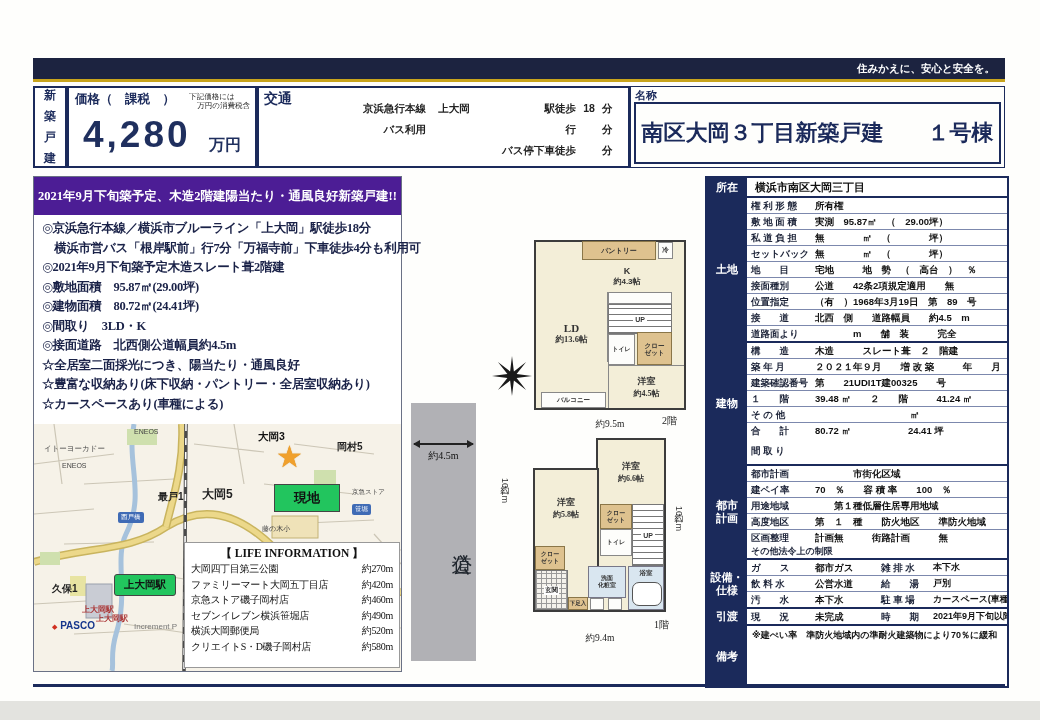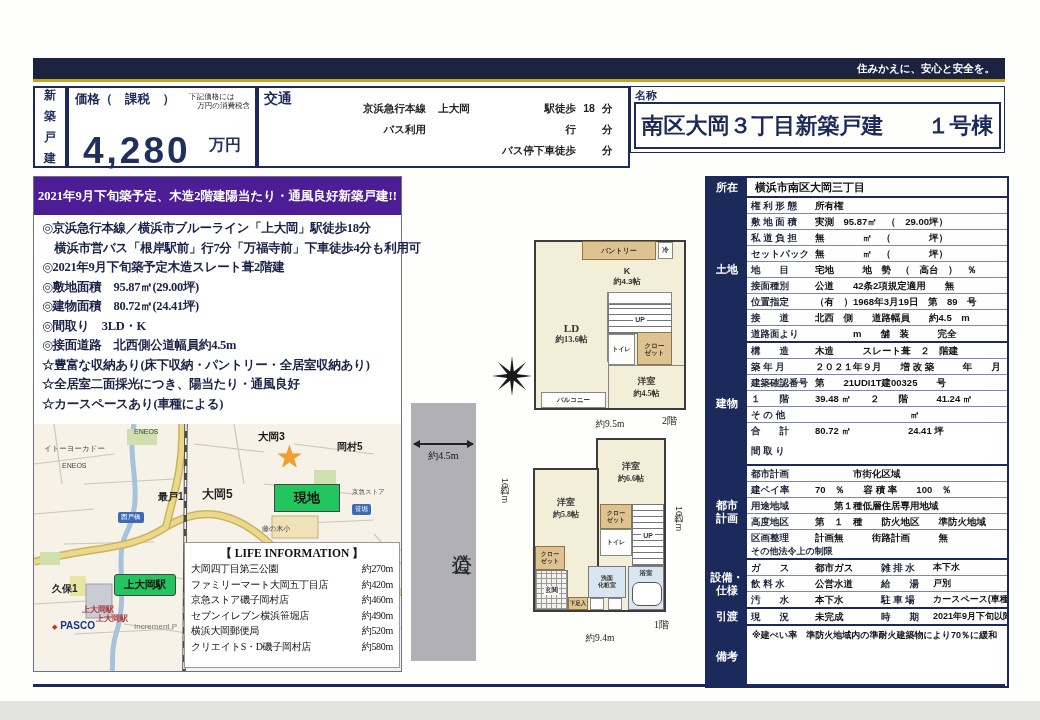--- a/index.html
+++ b/index.html
@@ -11,32 +11,32 @@
   .topbar{left:33px;top:58px;width:972px;height:21px;background:#1c2340;color:#fff;
           font-size:10.5px;font-weight:bold;text-align:right;line-height:21px;padding-right:10px;box-sizing:border-box;}
   .goldline{left:33px;top:79px;width:972px;height:3px;background:#c8a41c;}
   
   .hcell{border:2px solid #1b2a5b;box-sizing:border-box;background:#fff;}
   .typebox{left:33px;top:86px;width:34px;height:82px;display:flex;flex-direction:column;align-items:center;justify-content:center;gap:4px;}
   .typebox span{font-size:12px;font-weight:bold;color:#1b2a5b;}
   .pricebox{left:67px;top:86px;width:190px;height:82px;}
   .price-top{position:absolute;left:6px;top:3px;font-size:12.5px;font-weight:bold;color:#1b2a5b;}
   .price-note{position:absolute;right:5px;top:4px;font-size:7.5px;color:#222;text-align:left;line-height:9px;}
-  .price-big{position:absolute;left:14px;top:26px;font-size:37px;font-weight:bold;color:#1f2f5e;letter-spacing:3px;margin-top:16px;}
+  .price-big{position:absolute;left:14px;top:26px;font-size:37px;font-weight:bold;color:#1f2f5e;letter-spacing:3px;}
   .price-unit{position:absolute;right:14px;bottom:10px;font-size:16px;font-weight:bold;color:#1f2f5e;}
   .kotsubox{left:257px;top:86px;width:373px;height:82px;}
   .kotsu-label{position:absolute;left:5px;top:2px;font-size:14px;font-weight:bold;color:#1b2a5b;}
   .kotsu-rows{position:absolute;right:8px;top:10px;width:330px;}
   .krow{display:flex;justify-content:flex-end;font-size:10.5px;font-weight:bold;color:#222;height:21px;line-height:21px;}
   .kc1{width:118px;text-align:right;}
   .kc2{width:56px;text-align:center;}
   .kc3{width:94px;text-align:right;}
   .kc4{width:26px;text-align:center;}
   .kc5{width:18px;text-align:left;}
-  .namebox{left:630px;top:86px;width:375px;height:67px;border:1px solid #1b2a5b;box-sizing:border-box;}
+  .namebox{left:630px;top:86px;width:375px;height:82px;border:1px solid #1b2a5b;box-sizing:border-box;}
   .name-label{position:absolute;left:4px;top:1px;font-size:11px;font-weight:bold;color:#1b2a5b;}
   .name-inner{position:absolute;left:3px;top:15px;right:3px;bottom:3px;border:2px solid #1b2a5b;
               display:flex;align-items:center;justify-content:center;}
   .name-text{font-size:22px;font-weight:bold;color:#1b2a5b;white-space:nowrap;}
   
   .left-frame{left:33px;top:176px;width:369px;height:496px;border:1px solid #6a7185;box-sizing:border-box;background:#fff;}
   .title-banner{position:absolute;left:0;top:0;width:100%;height:38px;background:#4c1d95;color:#fff;
                 display:flex;align-items:center;justify-content:center;}
   .title-banner span{font-size:12.5px;font-weight:bold;white-space:nowrap;letter-spacing:0;}
   .bullets{position:absolute;left:8px;top:42px;width:355px;}
@@ -172,23 +172,23 @@
         <div class="bullet-line serif">◎2021年9月下旬築予定木造スレート葺2階建</div>
 
         <div class="bullet-line serif">◎敷地面積　95.87㎡(29.00坪)</div>
 
         <div class="bullet-line serif">◎建物面積　80.72㎡(24.41坪)</div>
 
         <div class="bullet-line serif">◎間取り　3LD・K</div>
 
         <div class="bullet-line serif">◎接面道路　北西側公道幅員約4.5m</div>
 
+        <div class="bullet-line serif">☆全居室二面採光につき、陽当たり・通風良好</div>
+
         <div class="bullet-line serif">☆豊富な収納あり(床下収納・パントリー・全居室収納あり)</div>
-
-        <div class="bullet-line serif">☆全居室二面採光につき、陽当たり・通風良好</div>
 
         <div class="bullet-line serif">☆カースペースあり(車種による)</div>
       </div>
   </div>
 
   <div class="abs mapwrap">
     <svg width="367" height="247" viewBox="0 0 367 247">
       <rect x="0" y="0" width="367" height="247" fill="#f6f2e8"></rect>
       <path d="M0,40 L80,30 M20,0 L28,60 M50,60 L140,55 M0,90 L60,85 M30,120 L120,118 M0,180 L70,176 M40,210 L140,205 M160,20 L230,28 M200,0 L210,60 M230,60 L320,70 M250,100 L340,96 M300,120 L367,126 M180,140 L260,150 M200,180 L300,186 M320,200 L367,204 M120,150 L180,160 M90,200 L160,210 M260,20 L340,30 M340,110 L367,140" stroke="#ccc6b6" stroke-width="1.2" fill="none"></path>
       <path d="M100,0 C92,40 112,70 92,110 C80,135 95,170 82,210 C76,230 80,240 78,247" stroke="#a6c2dc" stroke-width="5" fill="none"></path>

